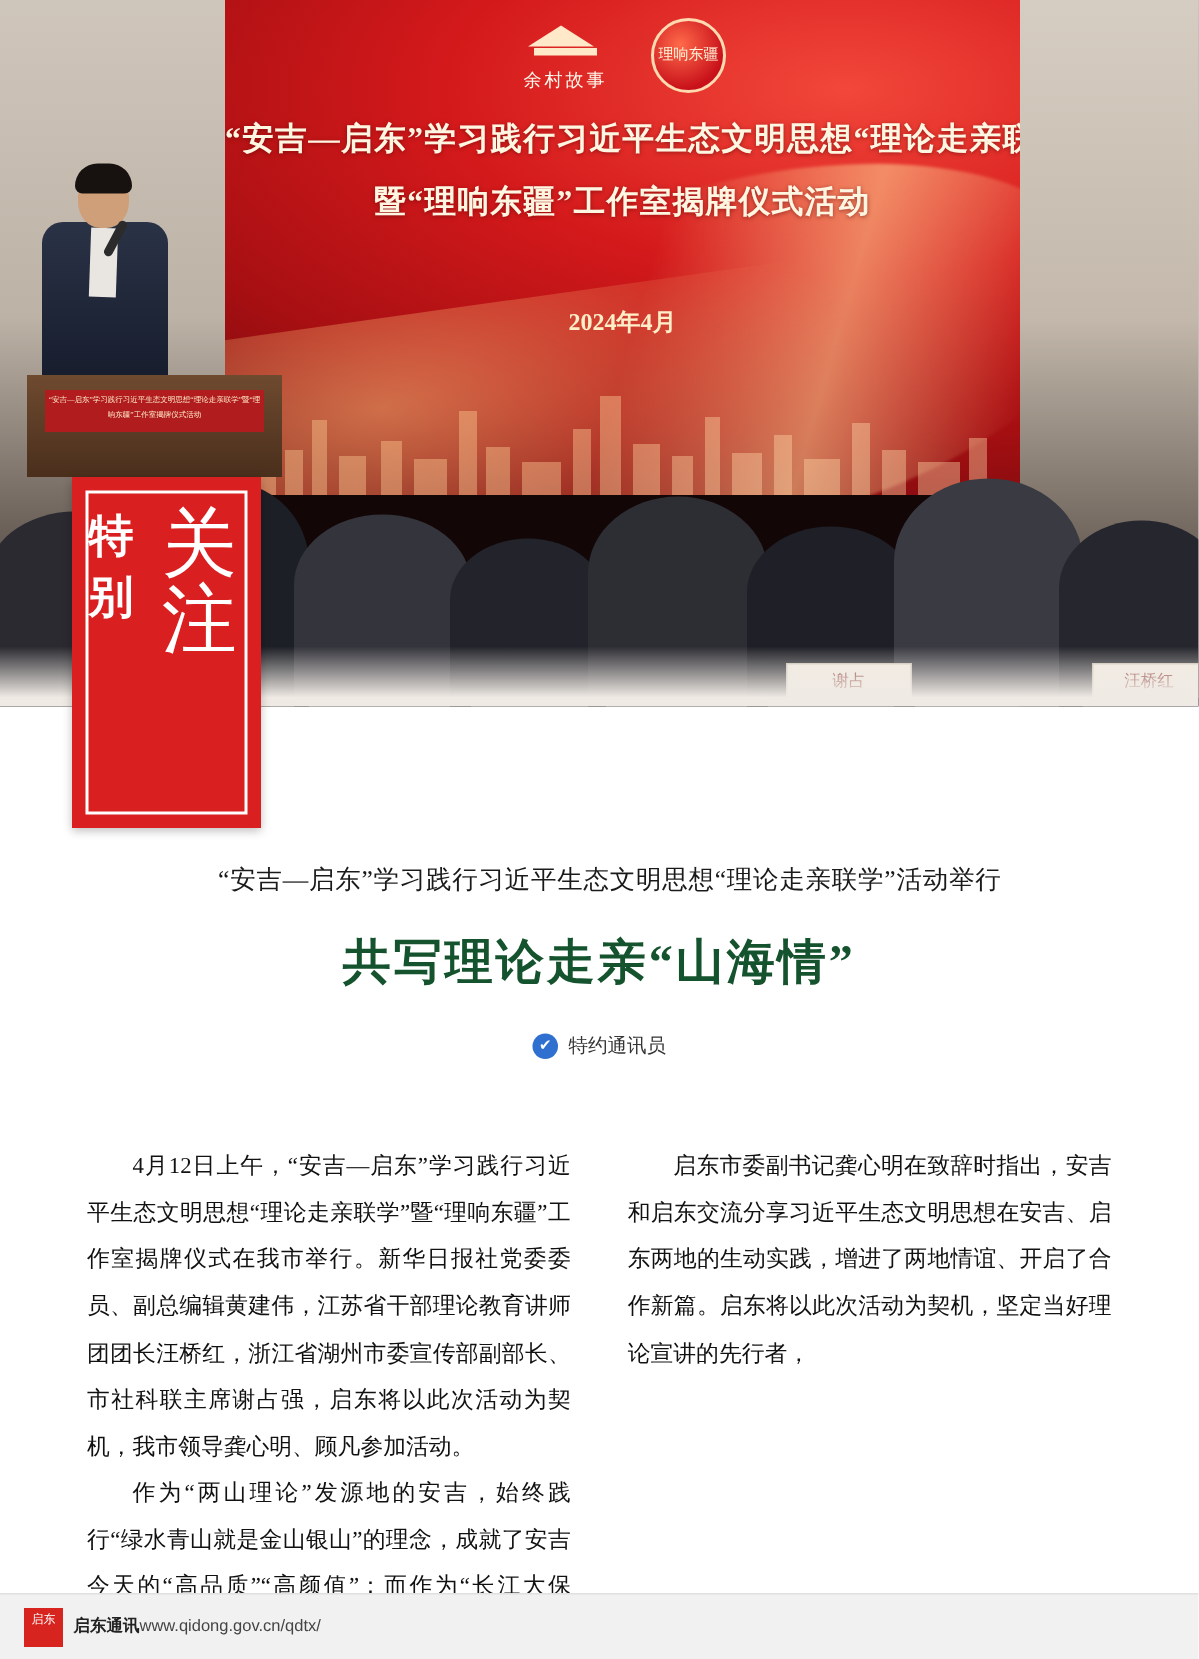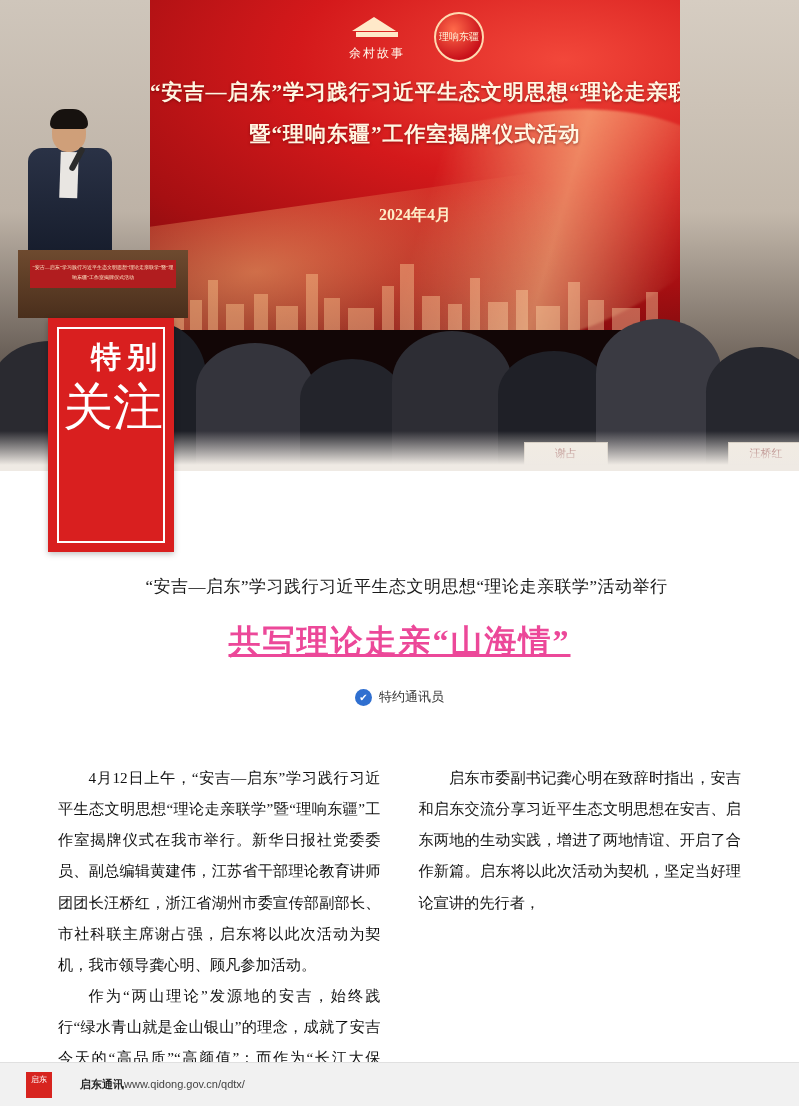--- a/index.html
+++ b/index.html
@@ -231,22 +231,22 @@
     width: 126px; height: 234px;
     background: #d91f1f;
     z-index: 20;
     box-shadow: 0 2px 6px rgba(0,0,0,.25);
   }
   .stamp .inner {
     position: absolute;
     left: 9px; top: 9px; right: 9px; bottom: 9px;
     border: 2px solid #ffffff;
     display: flex;
-    flex-direction: column;
-    align-items: flex-end;
+    flex-direction: row;
+    align-items: flex-start;
     justify-content: flex-start;
     padding-top: 8px;
     box-sizing: border-box;
   }
   .stamp .t1 {
     color: #fff;
     font-size: 30px;
     font-weight: bold;
     letter-spacing: 6px;
     margin-bottom: 4px;
@@ -274,22 +274,21 @@
     color: #1a1a1a;
     letter-spacing: .5px;
     padding-left: 14px;
   }
   .headline {
     margin-top: 22px;
     text-align: center;
     font-size: 32px;
     font-weight: bold;
     letter-spacing: 2px;
-    color: #ec4899;
-    text-decoration: underline;
+    color: #14532d;
   }
   .byline {
     margin-top: 24px;
     display: flex;
     align-items: center;
     justify-content: center;
     gap: 7px;
     font-size: 13px;
     color: #333;
   }
@@ -320,22 +319,22 @@
 
   
   .footer {
     position: absolute;
     left: 0; bottom: 0;
     width: 799px; height: 44px;
     background: #f1f1f1;
     border-top: 1px solid #e0e0e0;
     display: flex;
     align-items: center;
-    gap: 28px;
-    padding-left: 26px;
+    gap: 7px;
+    padding-left: 16px;
     box-sizing: border-box;
     font-family: "Liberation Sans", sans-serif;
   }
   .footer .fmark {
     width: 26px; height: 26px;
     background: #d7241f;
     color: #fff;
     font-size: 8px;
     line-height: 10px;
     text-align: center;

